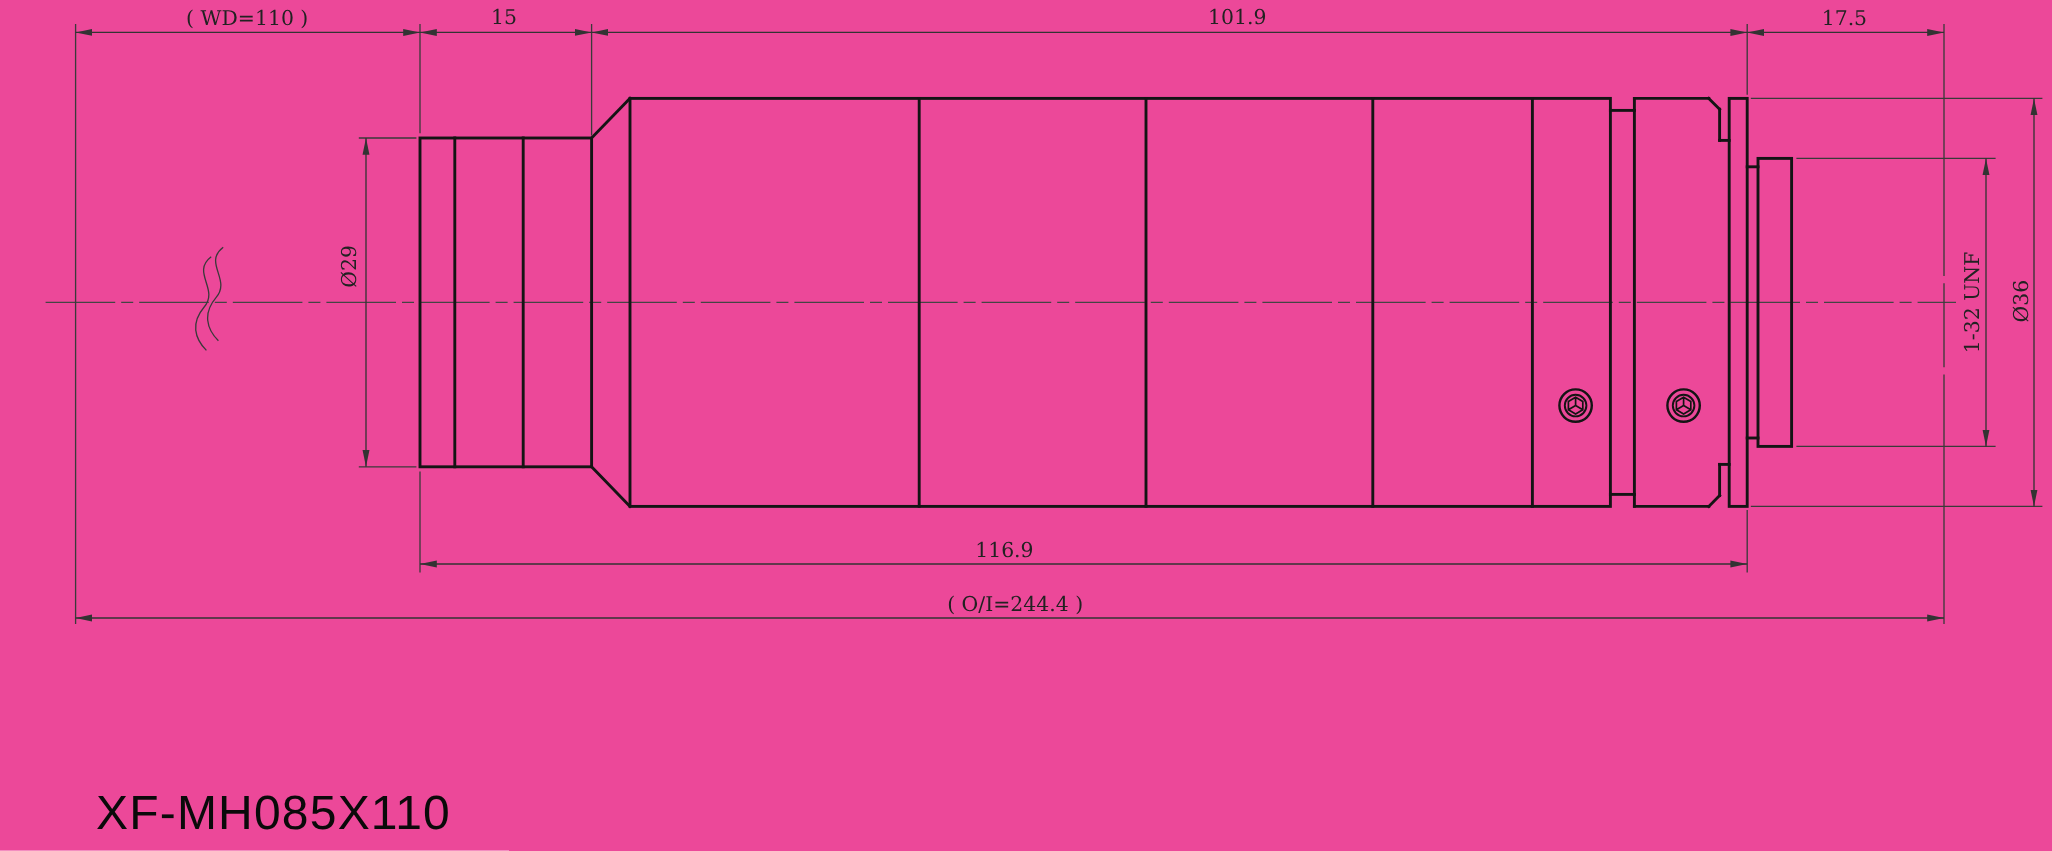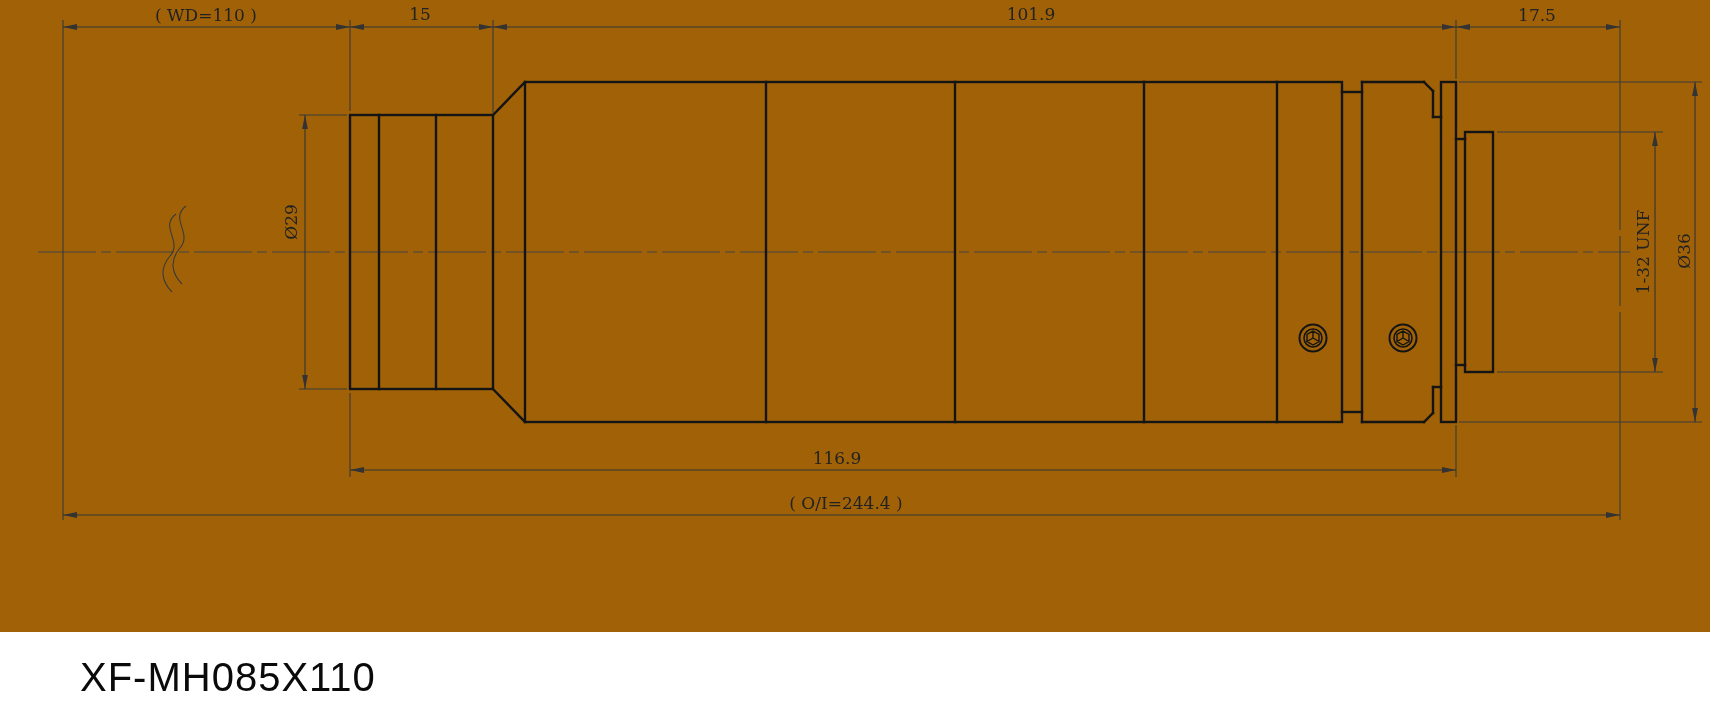--- a/index.html
+++ b/index.html
@@ -7,22 +7,22 @@
     padding: 0;
     background: #ffffff;
     width: 1710px;
     height: 709px;
     overflow: hidden;
     font-family: "Liberation Sans", sans-serif;
   }
   .stage {
     position: relative;
     width: 1710px;
-    height: 632px;
-    background: #a16207;
+    height: 709px;
+    background: #ec4899;
   }
   svg { display: block; }
   .outline {
     stroke: #141414;
     stroke-width: 2.4;
     fill: none;
     stroke-linecap: square;
   }
   .thin {
     stroke: #3a3a3a;

